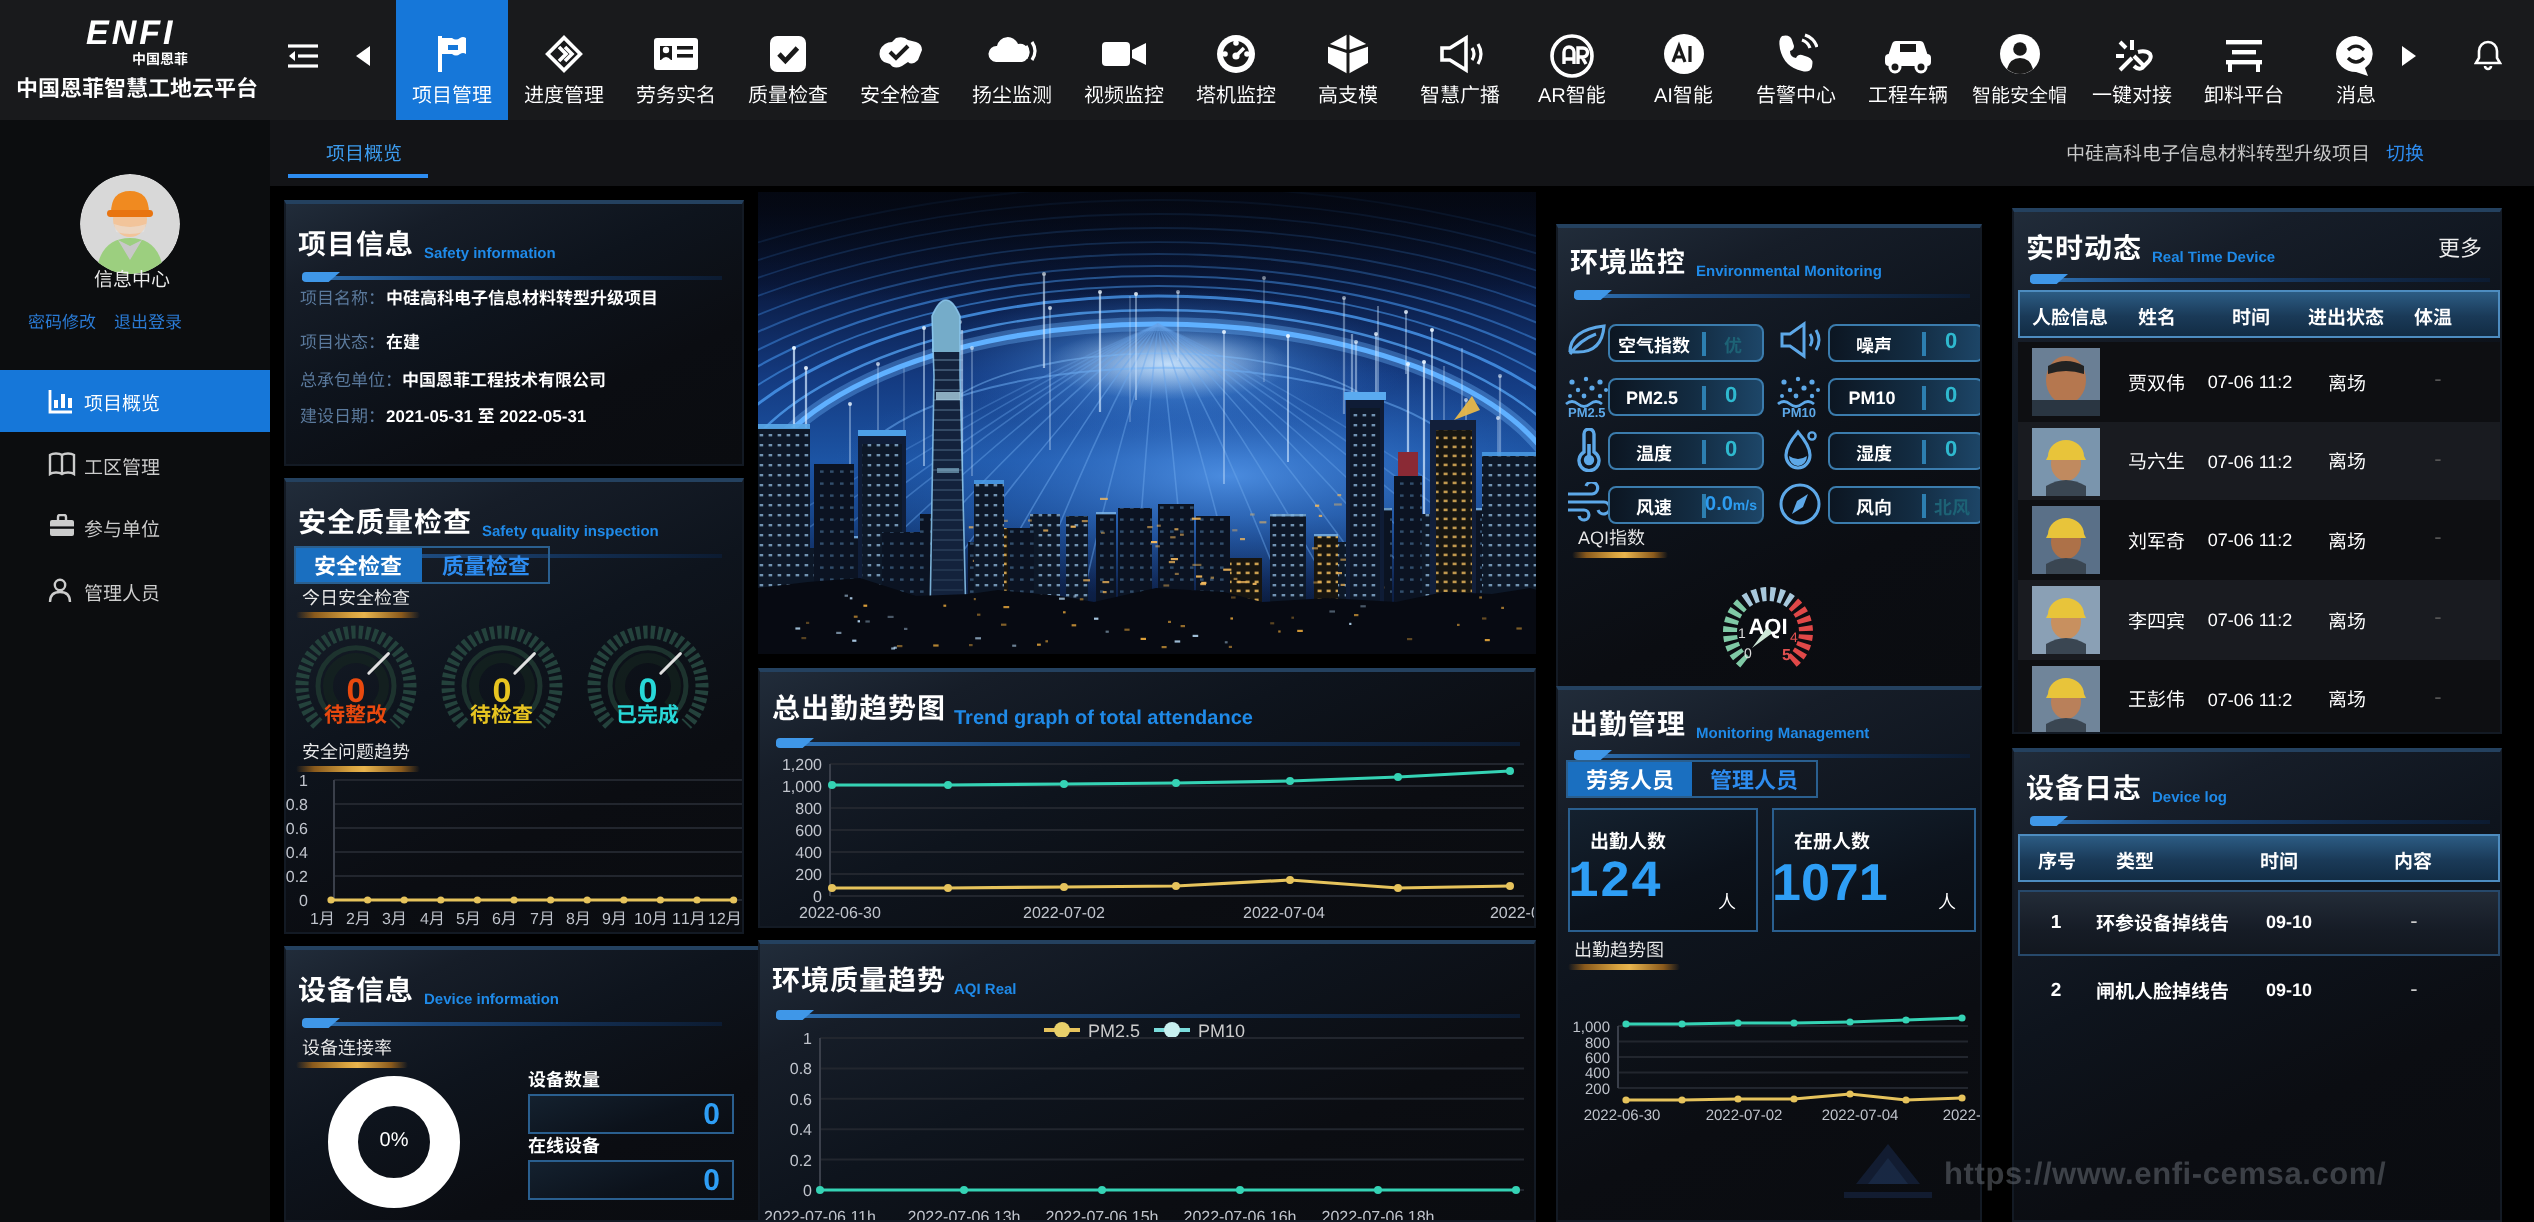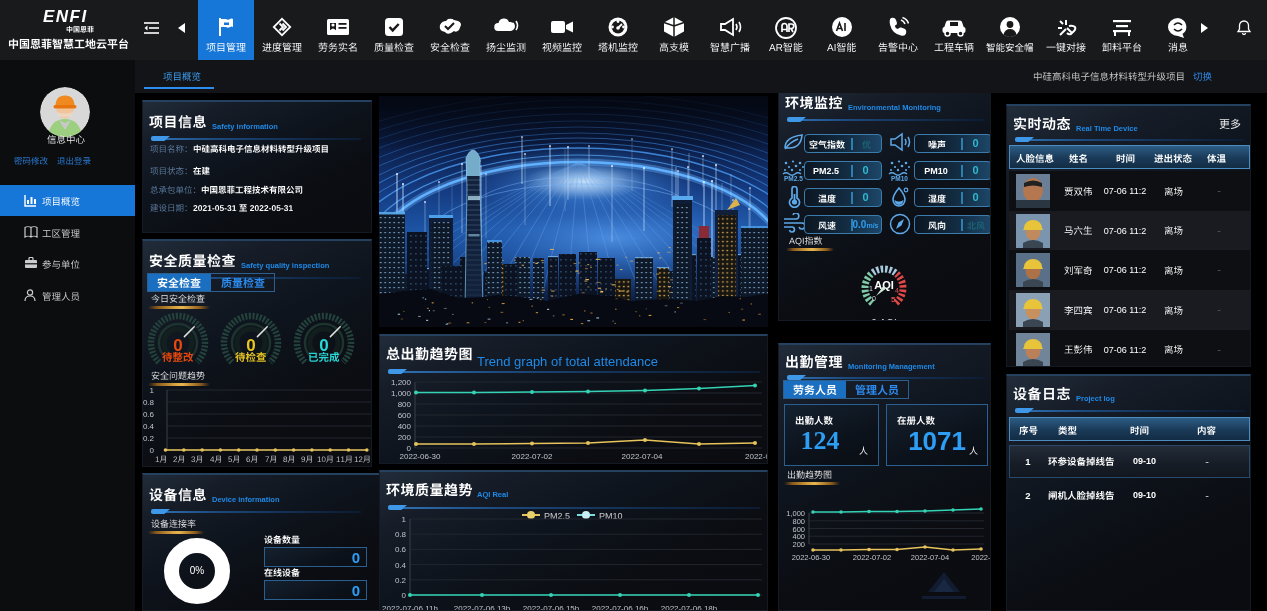--- a/index.html
+++ b/index.html
@@ -1142,21 +1142,21 @@
       <svg class="tx" style="left:6.0px;top:23.0px;" width="2" height="2">
         <g transform="scale(0.01400,-0.01400)" fill="#fff">
           <use href="#g603bb" x="0"></use>
           <use href="#g51fab" x="1036"></use>
           <use href="#g52e4b" x="2071"></use>
           <use href="#g8d8bb" x="3107"></use>
           <use href="#g52bfb" x="4143"></use>
           <use href="#g56feb" x="5179"></use>
         </g>
       </svg>
-      <div style="position:absolute;left:97px;top:18px;color:#1f8ae8;font-weight:normal;font-size:13px;white-space:nowrap;font-family:'Liberation Sans'">Trend graph of total attendance</div>
+      <div style="position:absolute;left:97px;top:18px;color:#1f8ae8;font-weight:bold;font-size:10px;white-space:nowrap;font-family:'Liberation Sans'">Trend graph of total attendance</div>
       <div class="gline" style="left:8px;top:35px;width:372px">
         <i></i>
       </div>
       <svg style="position:absolute;left:0;top:0" width="389" height="130" font-family="Liberation Sans,sans-serif">
         <line x1="35" y1="46.0" x2="382" y2="46.0" stroke="#22262e" stroke-width="1"></line>
         <text x="31" y="49.0" fill="#c0c4cc" font-size="8" text-anchor="end">1,200</text>
         <line x1="35" y1="57.0" x2="382" y2="57.0" stroke="#22262e" stroke-width="1"></line>
         <text x="31" y="60.0" fill="#c0c4cc" font-size="8" text-anchor="end">1,000</text>
         <line x1="35" y1="68.0" x2="382" y2="68.0" stroke="#22262e" stroke-width="1"></line>
         <text x="31" y="71.0" fill="#c0c4cc" font-size="8" text-anchor="end">800</text>
@@ -1233,21 +1233,21 @@
         <circle cx="240.0" cy="123.0" r="2" fill="#35d3b5"></circle>
         <circle cx="309.0" cy="123.0" r="2" fill="#35d3b5"></circle>
         <circle cx="378.0" cy="123.0" r="2" fill="#35d3b5"></circle>
         <text x="30" y="139" fill="#c0c4cc" font-size="8" text-anchor="middle">2022-07-06 11h</text>
         <text x="102" y="139" fill="#c0c4cc" font-size="8" text-anchor="middle">2022-07-06 13h</text>
         <text x="171" y="139" fill="#c0c4cc" font-size="8" text-anchor="middle">2022-07-06 15h</text>
         <text x="240" y="139" fill="#c0c4cc" font-size="8" text-anchor="middle">2022-07-06 16h</text>
         <text x="309" y="139" fill="#c0c4cc" font-size="8" text-anchor="middle">2022-07-06 18h</text>
       </svg>
     </div>
-    <div class="panel" style="left:778px;top:84px;width:213px;height:237px">
+    <div class="panel" style="left:778px;top:112px;width:213px;height:237px">
       <svg class="tx" style="left:6.0px;top:22.0px;" width="2" height="2">
         <g transform="scale(0.01400,-0.01400)" fill="#fff">
           <use href="#g73afb" x="0"></use>
           <use href="#g5883b" x="1036"></use>
           <use href="#g76d1b" x="2071"></use>
           <use href="#g63a7b" x="3107"></use>
         </g>
       </svg>
       <div style="position:absolute;left:69px;top:17px;color:#1f8ae8;font-weight:bold;font-size:7.5px;white-space:nowrap;font-family:'Liberation Sans'">Environmental Monitoring</div>
       <div class="gline" style="left:8px;top:33px;width:198px">
@@ -1447,36 +1447,36 @@
       </svg>
       <div class="numbox" style="left:5px;top:59px;width:95px;height:62px"></div>
       <svg class="tx" style="left:16.0px;top:79.0px;" width="2" height="2">
         <g transform="scale(0.00950,-0.00950)" fill="#fff">
           <use href="#g51fab" x="0"></use>
           <use href="#g52e4b" x="1000"></use>
           <use href="#g4ebab" x="2000"></use>
           <use href="#g6570b" x="3000"></use>
         </g>
       </svg>
-      <div style="position:absolute;left:5px;top:82px;width:72px;text-align:center;color:#2e9ef5;font-size:26px;font-weight:bold;line-height:28px;font-family:Liberation Serif, serif">124</div>
+      <div style="position:absolute;left:5px;top:82px;width:72px;text-align:left;color:#2e9ef5;font-size:26px;font-weight:bold;line-height:28px;font-family:Liberation Mono, monospace">124</div>
       <svg class="tx" style="left:80.0px;top:109.0px;" width="2" height="2">
         <g transform="scale(0.00900,-0.00900)" fill="#fff">
           <use href="#g4ebar" x="0"></use>
         </g>
       </svg>
       <div class="numbox" style="left:107px;top:59px;width:102px;height:62px"></div>
       <svg class="tx" style="left:118.0px;top:79.0px;" width="2" height="2">
         <g transform="scale(0.00950,-0.00950)" fill="#fff">
           <use href="#g5728b" x="0"></use>
           <use href="#g518cb" x="1000"></use>
           <use href="#g4ebab" x="2000"></use>
           <use href="#g6570b" x="3000"></use>
         </g>
       </svg>
-      <div style="position:absolute;left:107px;top:82px;width:80px;text-align:right;color:#2e9ef5;font-size:26px;font-weight:bold;line-height:28px;font-family:'Liberation Sans'">1071</div>
+      <div style="position:absolute;left:107px;top:82px;width:80px;text-align:left;color:#2e9ef5;font-size:26px;font-weight:bold;line-height:28px;font-family:'Liberation Sans'">1071</div>
       <svg class="tx" style="left:190.0px;top:109.0px;" width="2" height="2">
         <g transform="scale(0.00900,-0.00900)" fill="#fff">
           <use href="#g4ebar" x="0"></use>
         </g>
       </svg>
       <svg class="tx" style="left:8.0px;top:133.0px;" width="2" height="2">
         <g transform="scale(0.00900,-0.00900)" fill="#e8e8e8">
           <use href="#g51far" x="0"></use>
           <use href="#g52e4r" x="1000"></use>
           <use href="#g8d8br" x="2000"></use>
@@ -1686,21 +1686,21 @@
     </div>
     <div class="panel" style="left:1006px;top:374px;width:245px;height:237px">
       <svg class="tx" style="left:6.0px;top:23.0px;" width="2" height="2">
         <g transform="scale(0.01400,-0.01400)" fill="#fff">
           <use href="#g8bbeb" x="0"></use>
           <use href="#g5907b" x="1036"></use>
           <use href="#g65e5b" x="2071"></use>
           <use href="#g5fd7b" x="3107"></use>
         </g>
       </svg>
-      <div style="position:absolute;left:69px;top:18px;color:#1f8ae8;font-weight:bold;font-size:7.5px;white-space:nowrap;font-family:'Liberation Sans'">Project log</div>
+      <div style="position:absolute;left:69px;top:18px;color:#1f8ae8;font-weight:bold;font-size:7.5px;white-space:nowrap;font-family:'Liberation Sans'">Device log</div>
       <div class="gline" style="left:8px;top:34px;width:230px">
         <i></i>
       </div>
       <div class="hdrbar" style="left:2px;top:41px;width:241px;height:24px"></div>
       <svg class="tx" style="left:11.5px;top:58.0px;" width="2" height="2">
         <g transform="scale(0.00950,-0.00950)" fill="#fff">
           <use href="#g5e8fb" x="0"></use>
           <use href="#g53f7b" x="1000"></use>
         </g>
       </svg>
@@ -1750,20 +1750,21 @@
         </g>
       </svg>
       <div style="position:absolute;left:126px;top:114px;width:36px;color:#fff;font-size:9px;font-weight:bold;font-family:'Liberation Sans'">09-10</div>
       <div style="position:absolute;left:194px;top:113px;width:12px;text-align:center;color:#ccc;font-size:11px">-</div>
     </div>
     <svg style="position:absolute;left:920px;top:570px;z-index:30;opacity:0.45" width="48" height="30" viewBox="0 0 48 30">
       <path d="M24 2 L40 22 H8 Z" fill="#1c3058"></path>
       <path d="M24 9 L34 22 H14 Z" fill="#2a4a80"></path>
       <path d="M2 26 h44 v3 h-44 z" fill="#1c3058"></path>
     </svg>
+    <div style="position:absolute;left:972px;top:579px;z-index:30;color:rgba(110,116,124,0.5);font-weight:bold;font-size:15.5px;letter-spacing:0.3px;font-family:'Liberation Sans'">https://www.enfi-cemsa.com/</div>
     <svg width="0" height="0" style="position:absolute">
       <defs>
         <path id="a2db" d="M39 200V319H293V200Z"></path>
         <path id="a30b" d="M515 344Q515 170 455 80Q396 -10 276 -10Q40 -10 40 344Q40 468 65 546Q91 624 143 661Q195 698 280 698Q402 698 458 610Q515 521 515 344ZM377 344Q377 439 368 492Q359 545 338 568Q318 591 279 591Q237 591 216 568Q195 544 186 492Q177 439 177 344Q177 250 186 197Q196 144 217 121Q237 98 277 98Q316 98 337 122Q358 146 368 200Q377 253 377 344Z"></path>
         <path id="a30r" d="M517 344Q517 172 456 81Q396 -10 277 -10Q158 -10 99 81Q39 171 39 344Q39 521 97 610Q155 698 280 698Q401 698 459 609Q517 520 517 344ZM428 344Q428 493 393 560Q359 627 280 627Q199 627 163 561Q128 495 128 344Q128 198 164 130Q200 62 278 62Q355 62 392 131Q428 201 428 344Z"></path>
         <path id="a31b" d="M63 0V102H233V571L68 468V576L241 688H371V102H528V0Z"></path>
         <path id="a31r" d="M76 0V75H251V604L96 493V576L259 688H340V75H507V0Z"></path>
         <path id="a32b" d="M35 0V95Q62 154 111 210Q161 267 236 328Q308 386 337 424Q366 462 366 499Q366 589 276 589Q232 589 209 565Q186 542 179 494L41 502Q52 598 112 648Q172 698 275 698Q386 698 446 647Q505 597 505 505Q505 457 486 417Q467 378 438 345Q408 312 371 284Q335 255 301 228Q267 200 239 172Q210 145 197 113H516V0Z"></path>
         <path id="a32r" d="M50 0V62Q75 119 111 163Q147 207 187 242Q226 277 265 308Q304 338 335 368Q366 398 385 432Q405 465 405 507Q405 563 372 595Q338 626 279 626Q223 626 187 595Q150 565 144 510L54 518Q64 601 124 649Q185 698 279 698Q383 698 439 649Q495 600 495 510Q495 470 477 430Q458 391 422 351Q386 312 284 229Q228 183 195 146Q162 109 147 75H506V0Z"></path>
         <path id="a33b" d="M520 191Q520 94 457 42Q393 -11 276 -11Q165 -11 100 40Q34 91 23 187L163 199Q176 100 275 100Q325 100 352 125Q379 149 379 199Q379 245 346 270Q313 294 248 294H200V405H245Q304 405 333 429Q363 453 363 498Q363 541 340 565Q316 589 271 589Q228 589 202 565Q176 542 172 499L35 509Q45 598 108 648Q171 698 273 698Q381 698 442 650Q502 601 502 515Q502 451 465 409Q427 368 355 354V352Q435 343 477 300Q520 257 520 191Z"></path>

